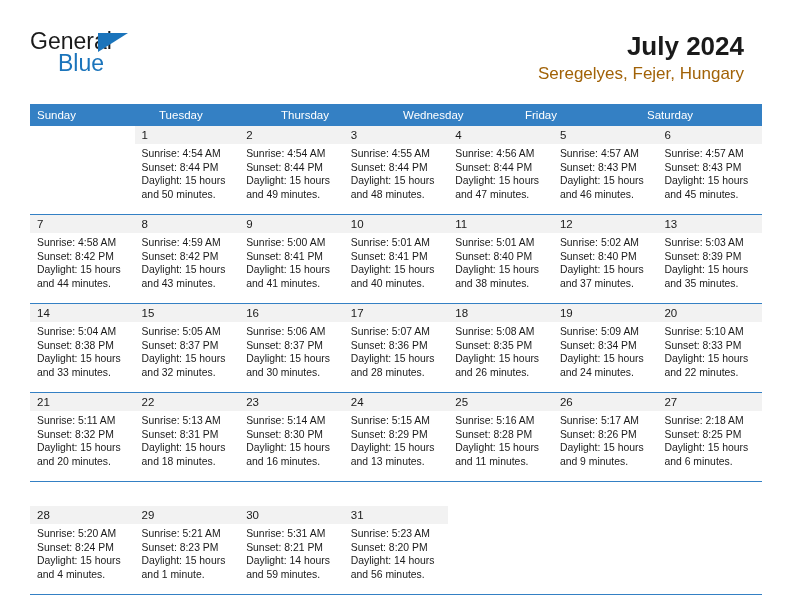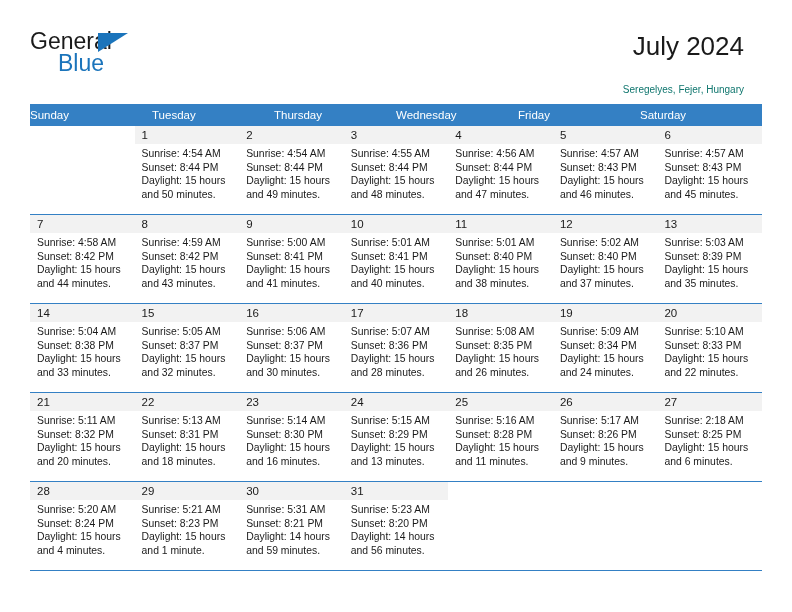--- a/index.html
+++ b/index.html
@@ -58,55 +58,56 @@
     top: 22px;
     font-family: "Liberation Sans", sans-serif;
     text-align: center;
   }
   .title-wrap {
     text-align: right;
     padding-top: 2px;
   }
   .cal-title {
     font-size: 26px;
-    font-weight: normal;
+    font-weight: bold;
     color: #1a1a1a;
     line-height: 1.15;
   }
   .cal-sub {
-    font-size: 10px;
-    color: #0f766e;
-    margin-top: 22px;
+    font-size: 17px;
+    color: #a16207;
+    margin-top: 2px;
   }
 
   
   .cal {
     position: absolute;
     left: 30px;
     top: 104px;
     width: 732px;
   }
   .week-head {
     display: flex;
     background: #3480c4;
     height: 22px;
   }
   .week-head .hcell {
     flex: 1 1 0;
     color: #ffffff;
     font-size: 11.5px;
     line-height: 22px;
+    padding-left: 7px;
     white-space: nowrap;
   }
   .week {
     display: flex;
     border-bottom: 1.5px solid #3480c4;
     height: 89px;
   }
-  .week:last-child { border-bottom: 1.5px solid #3480c4; }
+  .week:last-child { border-bottom: 1.5px solid #3480c4; margin-top: 24px; }
   .cell {
     flex: 1 1 0;
     position: relative;
     background: #ffffff;
     overflow: hidden;
   }
   .cell.filled .datenum {
     background: #f2f2f2;
   }
   .datenum {

